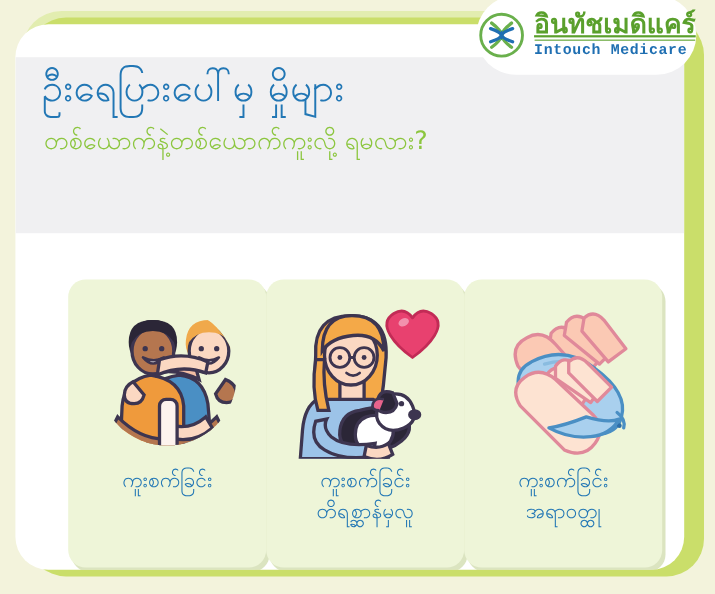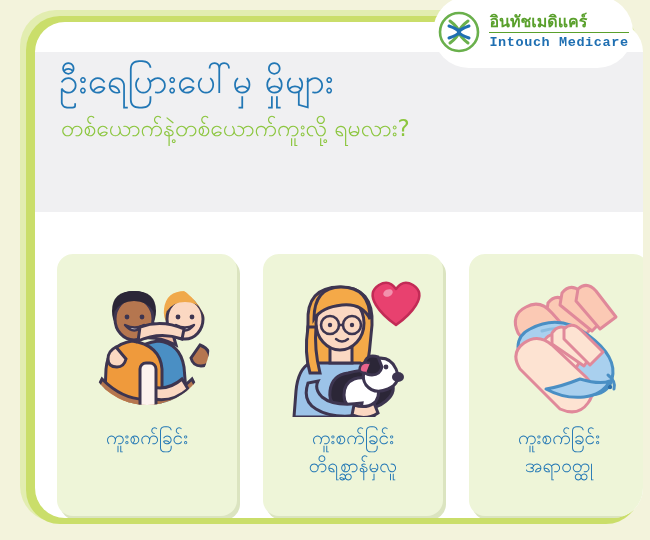--- a/index.html
+++ b/index.html
@@ -14,21 +14,21 @@
     position:absolute;left:26px;top:16px;width:614px;height:508px;
     background:#cade6a;border-radius:34px;
   }
   #green-slab-soft{
     position:absolute;left:20px;top:10px;width:618px;height:512px;
     background:#e2edb0;border-radius:36px;
   }
   
   #white-panel{
     position:absolute;left:14px;top:22px;width:608px;height:496px;
-    background:#ffffff;border-radius:30px;overflow:hidden;margin-left:21px;
+    background:#ffffff;border-radius:30px;overflow:hidden;
   }
   
   #header-band{
     position:absolute;left:0;top:30px;width:608px;height:160px;
     background:#f0f0f2;
   }
   #header-inner{
     position:absolute;left:0;top:0;width:608px;height:160px;
   }
   #title-main{
@@ -51,32 +51,32 @@
     background:#ffffff;border-radius:40px;
     display:flex;align-items:center;justify-content:center;
     gap:8px;
     z-index:6;
   }
   #logo-mark{
     width:44px;height:44px;flex:0 0 44px;position:relative;
   }
   #logo-text{display:flex;flex-direction:column;line-height:1;}
   #logo-thai{
-    color:#5aa02c;font-size:16px;font-weight:bold;letter-spacing:0px;
-    border-bottom:1.5px solid #5aa02c;padding-bottom:2px;
+    color:#5aa02c;font-size:24px;font-weight:bold;letter-spacing:0px;
+    border-bottom:1.5px solid #5aa02c;padding-bottom:2px;text-decoration:underline;
   }
   #logo-en{
     color:#1f6fb2;font-size:13.5px;font-weight:bold;letter-spacing:0.6px;
     margin-top:3px;
     font-family:Liberation Mono, monospace;
   }
   
   #cards{
     position:absolute;left:14px;top:232px;width:608px;height:268px;
-    display:flex;gap:26px;justify-content:center;
+    display:flex;gap:0;justify-content:center;
   }
   .card{
     width:180px;height:262px;
     background:#eef5d8;
     border-radius:16px;
     position:relative;
     box-shadow:3px 4px 0 rgba(190,205,140,.55);
   }
   .card-art{
     position:absolute;left:0;top:8px;width:180px;height:160px;

